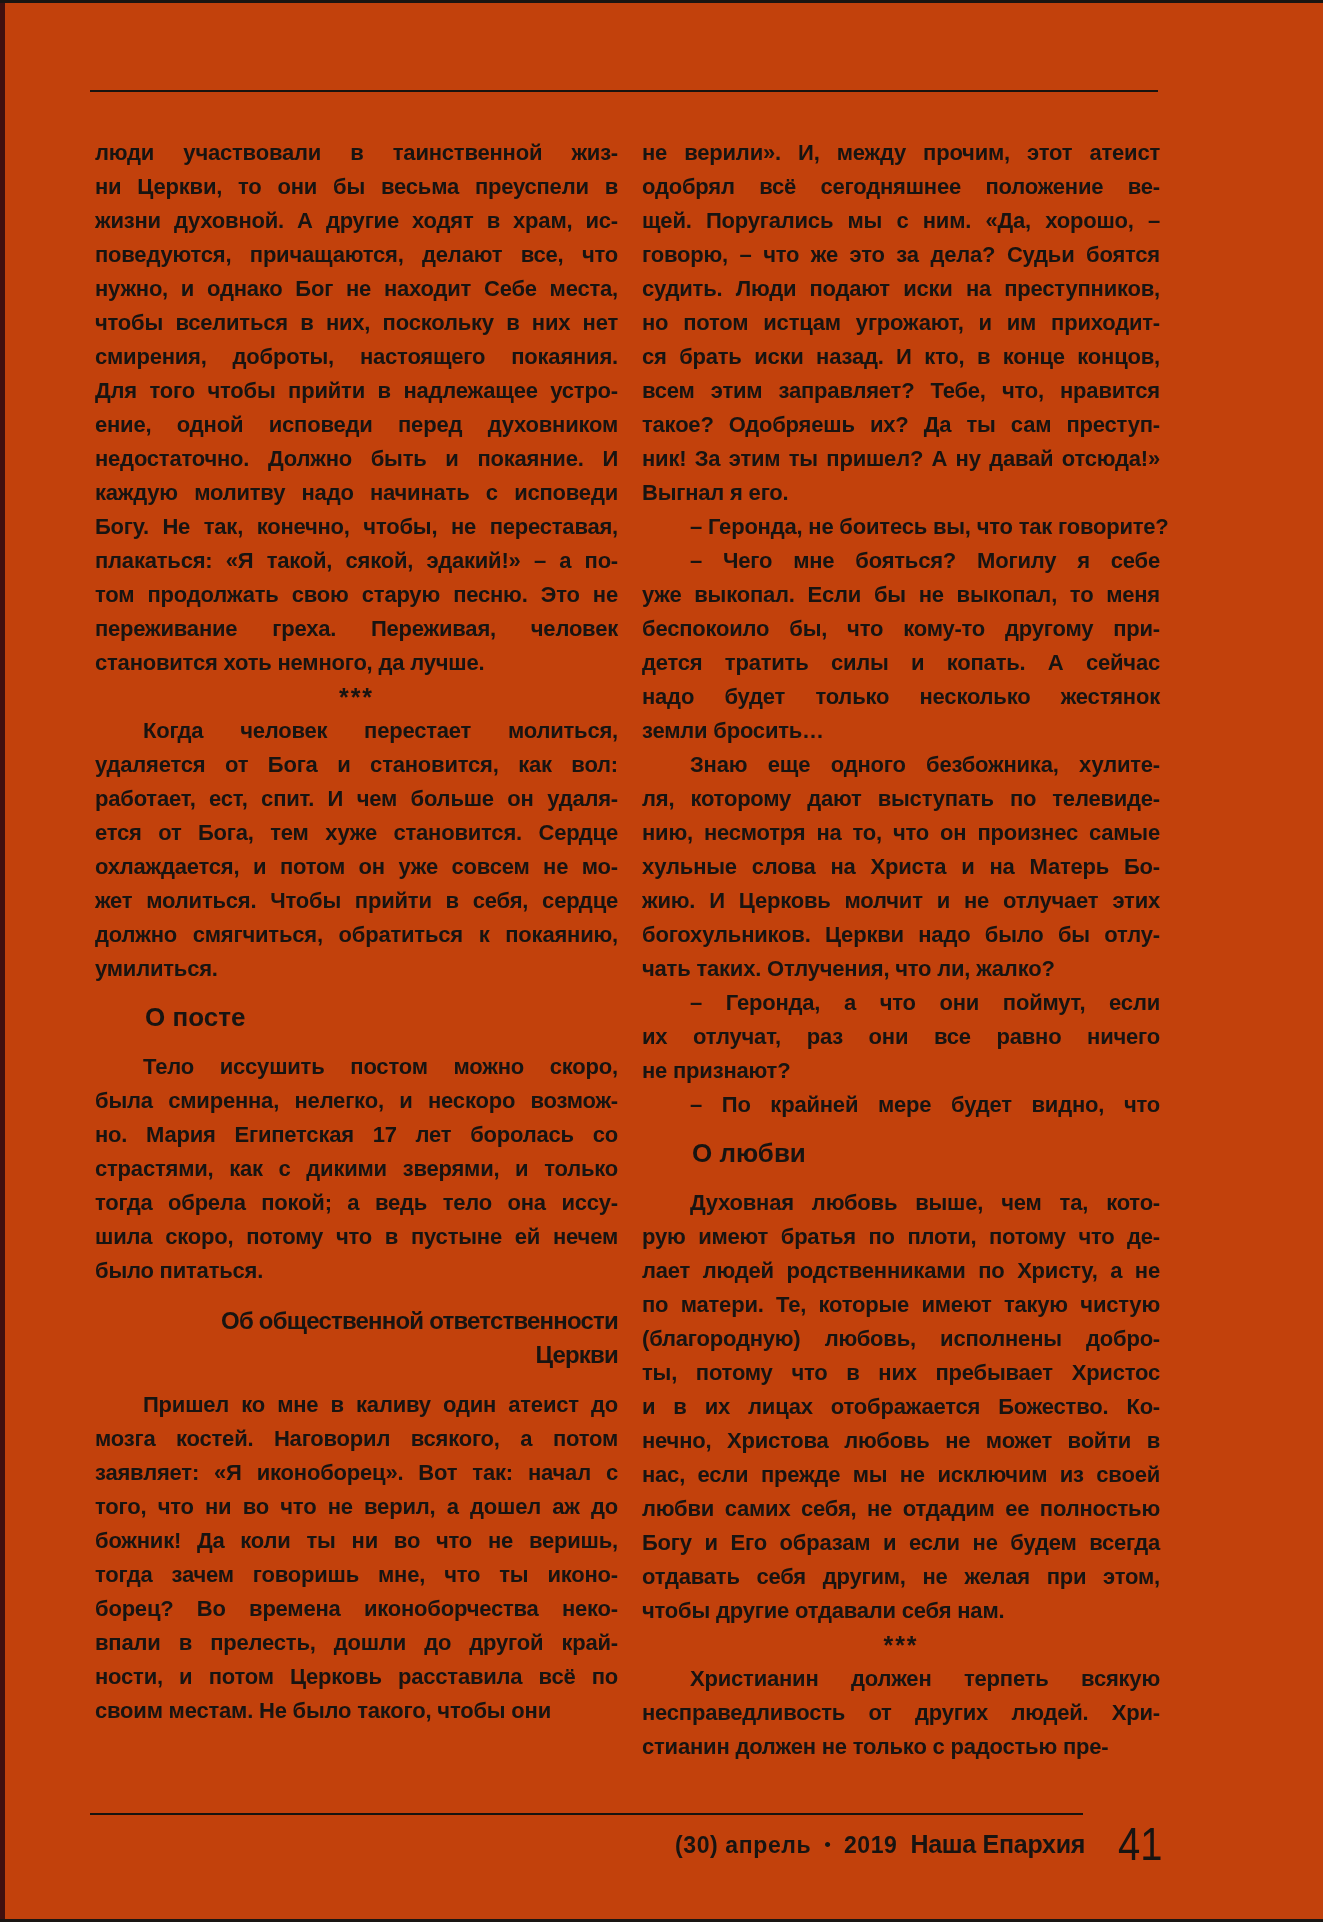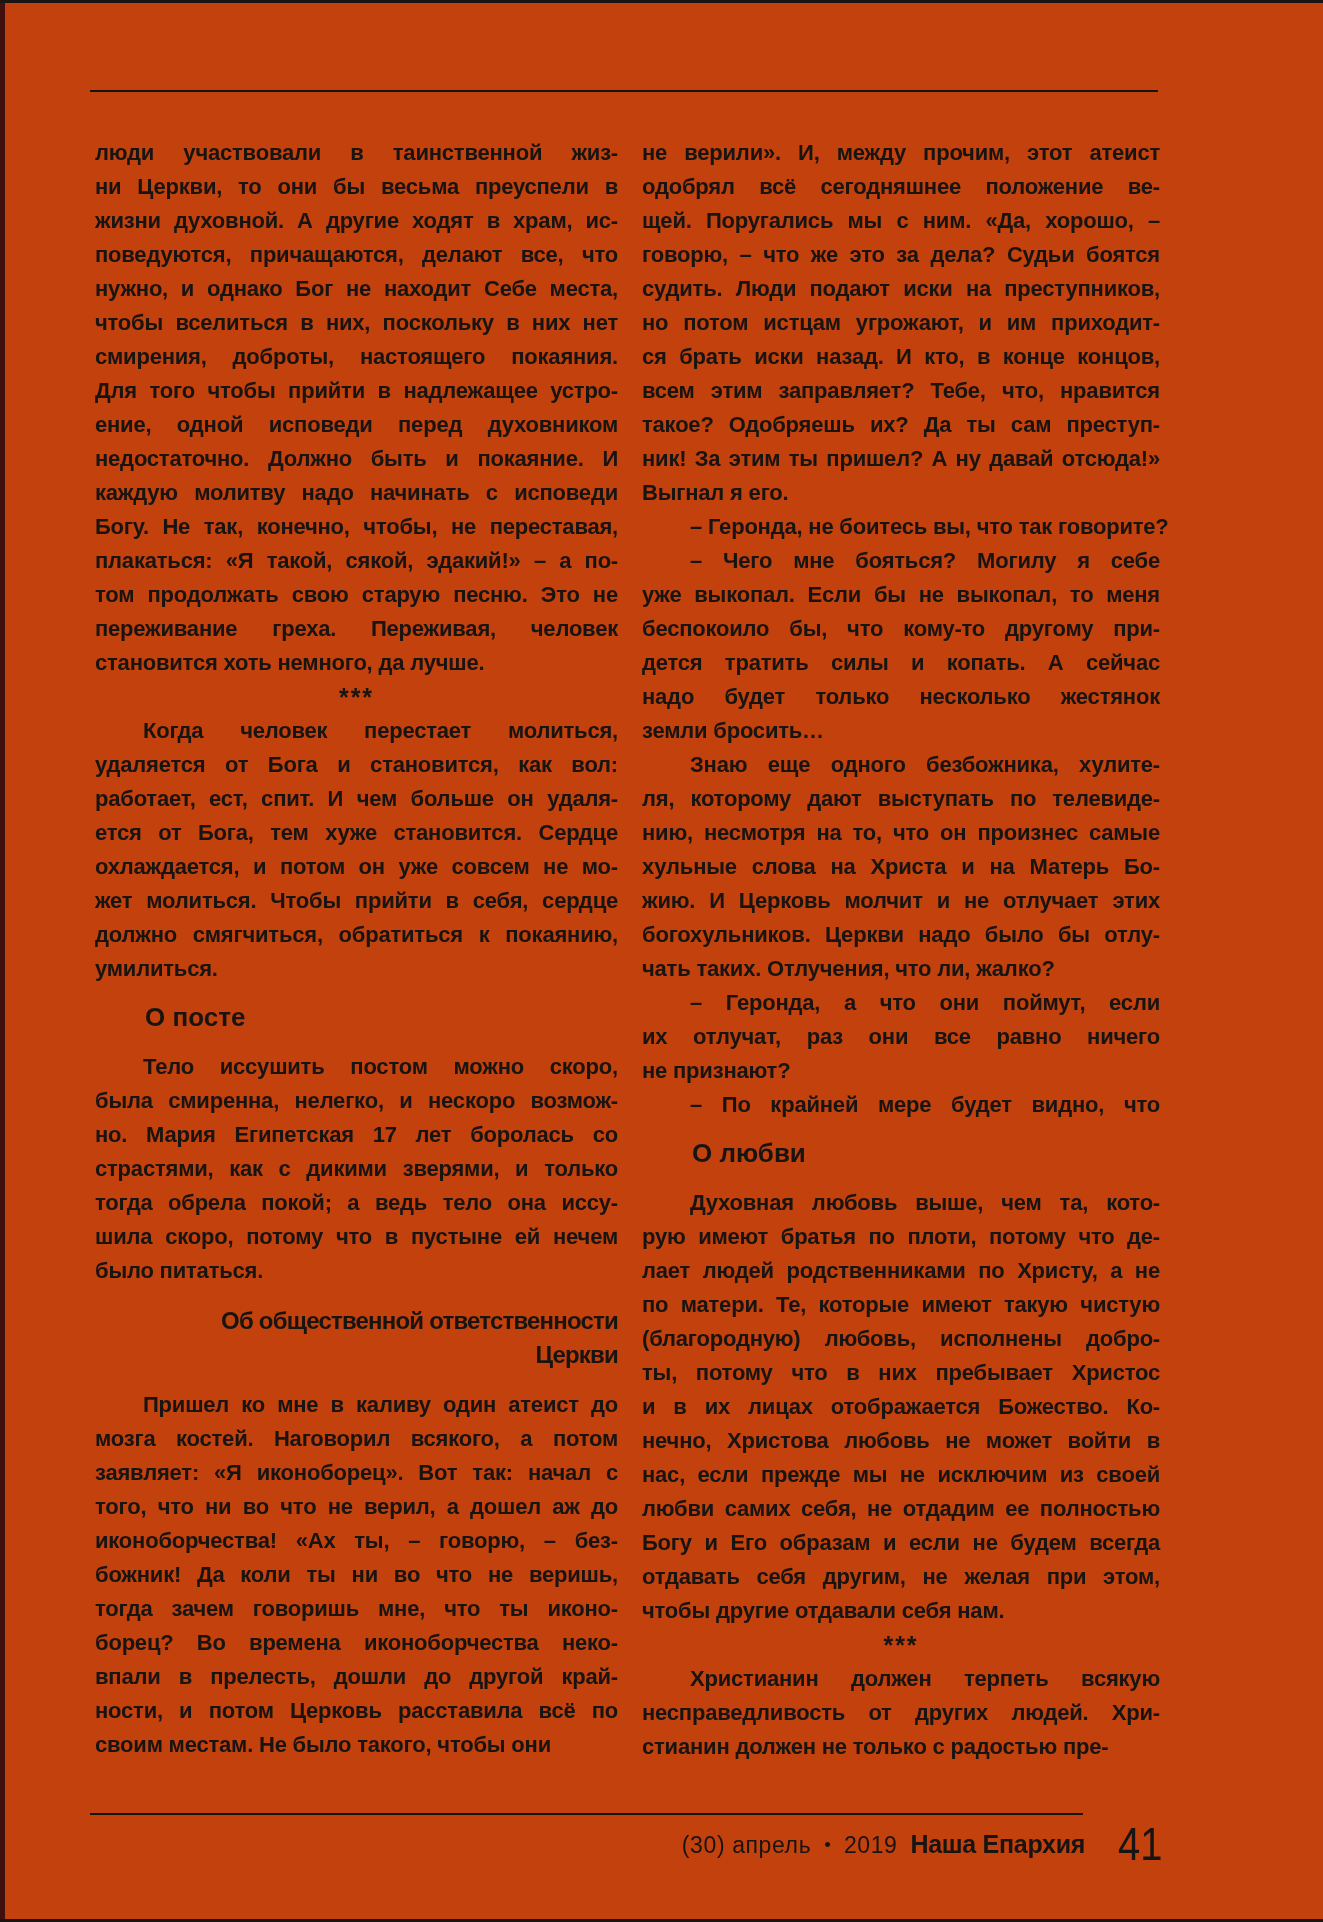--- a/index.html
+++ b/index.html
@@ -24,21 +24,21 @@
   .ln.j { text-align:justify; text-align-last:justify; }
   .ln.ind { padding-left:48px;text-align:center; }
   .head { font-size:26px; line-height:34px; padding-left:50px; margin-top:14px; margin-bottom:16px; letter-spacing:0; }
   .head.wide { font-size:24px; letter-spacing:-0.8px; margin-top:16px; padding-left:52px;text-align:right; }
   .sep { text-align:center; font-size:25px; line-height:34px; letter-spacing:2px; }
   .footer {
     position:absolute; top:1830px; left:90px; width:995px;
     display:flex; justify-content:flex-end; align-items:baseline; gap:13px;
     font-size:23px;
   }
-  .f-issue, .f-year { font-weight:400; letter-spacing:0.6px; }
+  .f-issue, .f-year { font-weight:700; letter-spacing:0.6px; }
   .f-bullet { font-size:19px; position:relative; top:-2px; }
   .f-mag { font-weight:bold; font-size:25px; letter-spacing:-0.3px; }
   .pagenum {
     position:absolute; left:1118px; top:1816px;
     font-size:47px; font-weight:400;
     transform:scaleX(0.85); transform-origin:left top;
   }
 </style>
 </head>
 <body>
@@ -89,21 +89,20 @@
         <div class="ln j">тогда обрела покой; а ведь тело она иссу-</div>
         <div class="ln j">шила скоро, потому что в пустыне ей нечем</div>
         <div class="ln">было питаться.</div>
       </div>
       <div class="head wide">Об общественной ответственности Церкви</div>
       <div class="para">
         <div class="ln j ind">Пришел ко мне в каливу один атеист до</div>
         <div class="ln j">мозга костей. Наговорил всякого, а потом</div>
         <div class="ln j">заявляет: «Я иконоборец». Вот так: начал с</div>
         <div class="ln j">того, что ни во что не верил, а дошел аж до</div>
-        <div class="ln j">иконоборчества! «Ах ты, – говорю, – без-</div>
         <div class="ln j">божник! Да коли ты ни во что не веришь,</div>
         <div class="ln j">тогда зачем говоришь мне, что ты иконо-</div>
         <div class="ln j">борец? Во времена иконоборчества неко-</div>
         <div class="ln j">впали в прелесть, дошли до другой край-</div>
         <div class="ln j">ности, и потом Церковь расставила всё по</div>
         <div class="ln">своим местам. Не было такого, чтобы они</div>
       </div>
     </div>
   <div class="col col-right" id="col-right">
       <div class="para">

